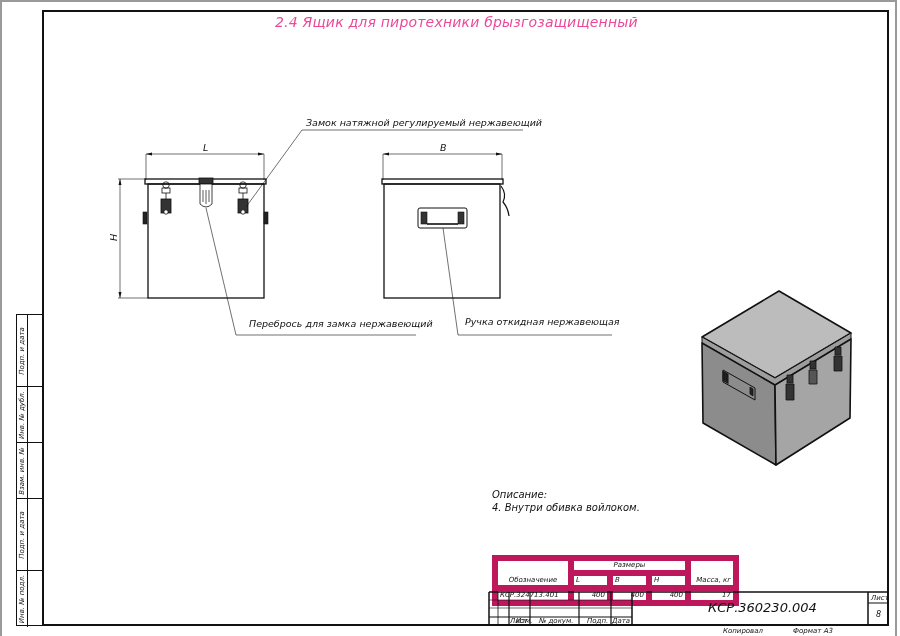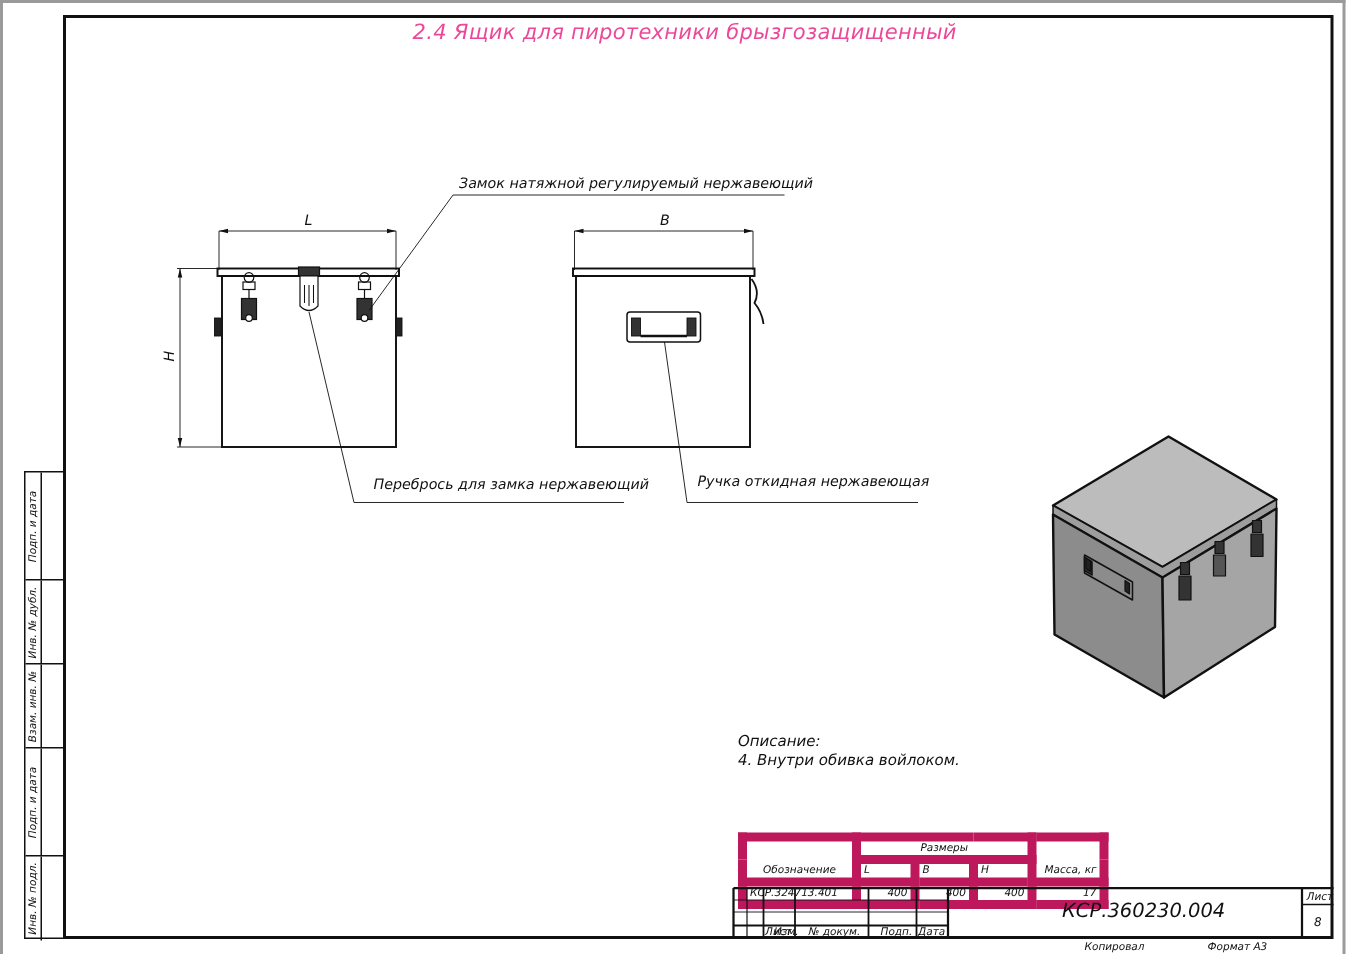--- a/index.html
+++ b/index.html
@@ -223,13 +223,13 @@
 <div class="tb-small" style="left:510px; top:617px;">Лист</div>
 <div class="tb-small" style="left:539px; top:617px;">№ докум.</div>
 <div class="tb-small" style="left:587px; top:617px;">Подп.</div>
 <div class="tb-small" style="left:612px; top:617px;">Дата</div>
 
 <div class="tb-code">КСР.360230.004</div>
 <div class="tb-small" style="left:871px; top:594px;">Лист</div>
 <div class="tb-small" style="left:876px; top:610px; font-size:8px;">8</div>
 
 <div class="below" style="left:723px;">Копировал</div>
-<div class="below" style="left:793px;margin-left:12px;">Формат А3</div>
+<div class="below" style="left:793px;">Формат А3</div>
 
 </body></html>

